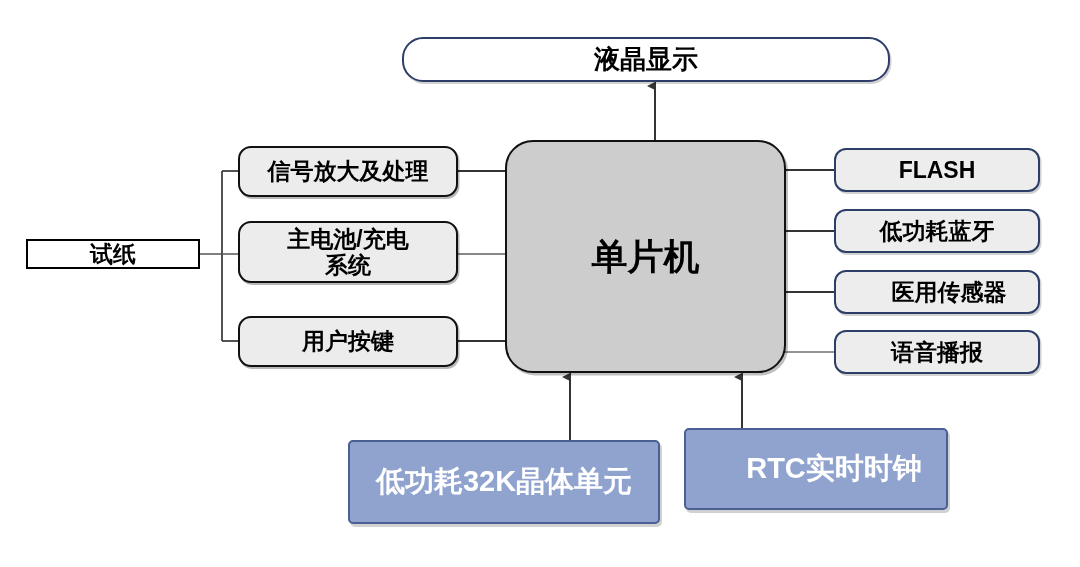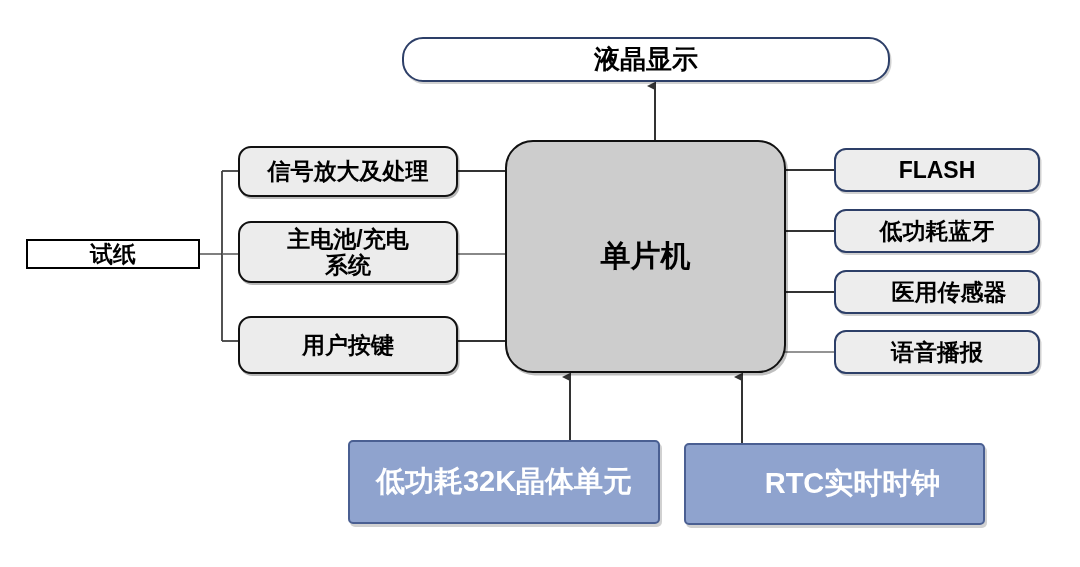--- a/index.html
+++ b/index.html
@@ -42,29 +42,29 @@
   .n-left {
     background: #ececec;
     border: 2.2px solid #111111;
     border-radius: 13px;
     font-size: 23px;
     font-weight: bold;
     box-shadow: 1.5px 2px 0 rgba(0,0,0,0.28);
   }
   .n-amp  { left: 238px; top: 146px; width: 220px; height: 51px; }
   .n-batt { left: 238px; top: 221px; width: 220px; height: 62px; }
-  .n-key  { left: 238px; top: 316px; width: 220px; height: 58px; justify-content: center; }
+  .n-key  { left: 238px; top: 316px; width: 220px; height: 51px; justify-content: center; }
 
   
   .n-mcu {
     left: 505px; top: 140px; width: 281px; height: 233px;
     background: #cdcdcd;
     border: 2.4px solid #111111;
     border-radius: 28px;
-    font-size: 30px;
+    font-size: 36px;
     font-weight: bold;
     box-shadow: 2px 2.5px 0 rgba(0,0,0,0.25);
   }
   
   .n-lcd {
     left: 402px; top: 37px; width: 488px; height: 45px;
     background: #ffffff;
     border: 2.2px solid #2d3f68;
     border-radius: 21px;
     font-size: 26px;
@@ -90,21 +90,21 @@
   .n-blue {
     background: #8fa3ce;
     border: 2.2px solid #4a5f92;
     border-radius: 5px;
     color: #ffffff;
     font-size: 29px;
     font-weight: bold;
     box-shadow: 2px 3px 0 rgba(0,0,0,0.18);
   }
   .n-xtal { left: 348px; top: 440px; width: 312px; height: 84px; }
-  .n-rtc  { left: 684px; top: 443px; width: 301px; height: 82px; padding-left: 36px; }
+  .n-rtc  { left: 684px; top: 428px; width: 264px; height: 82px; padding-left: 36px; }
 
   .two-line { white-space: pre-line; }
 </style>
 </head>
 <body>
 
 <div id="diagram">
 
   <svg width="1080" height="567" viewBox="0 0 1080 567" style="position:absolute;left:0;top:0;z-index:1;">
     <defs>

